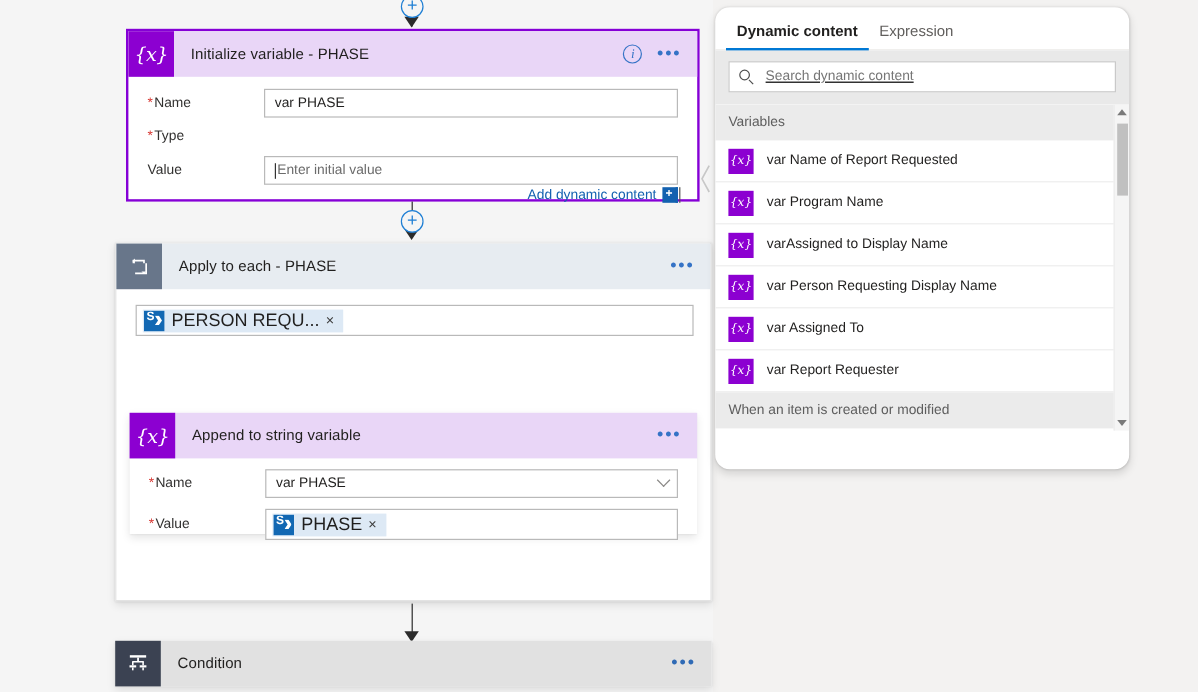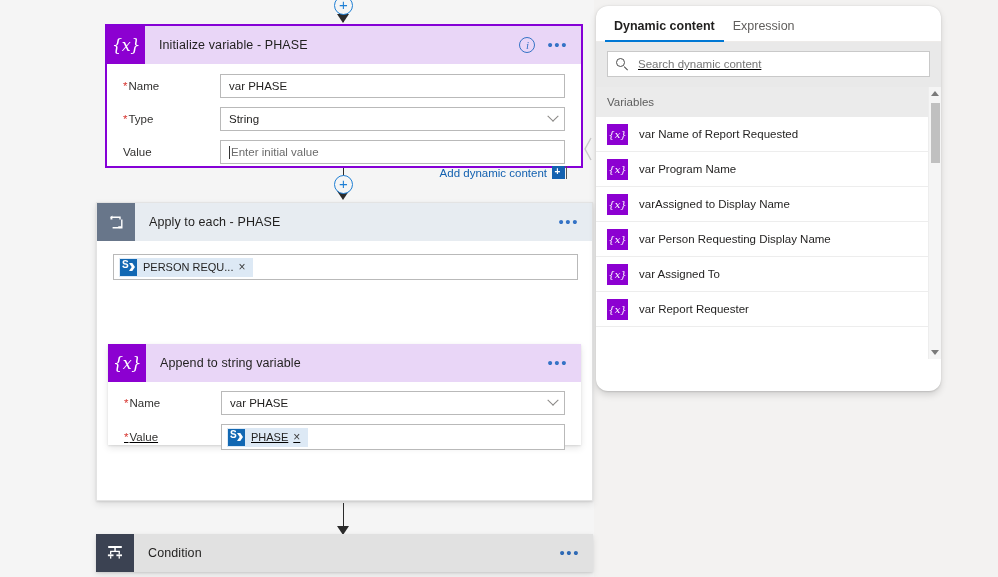--- a/index.html
+++ b/index.html
@@ -97,21 +97,21 @@
   }
   .chip-ico::before {
     content: "S"; position: absolute; left: 2px; top: 0px; color: #fff;
     font-size: 10px; font-weight: 700; font-family: "Liberation Sans", sans-serif;
   }
   .chip-ico::after {
     content: ""; position: absolute; right: 2px; top: 4.5px; width: 6px; height: 8px;
     background: #fff; border-radius: 0 40% 40% 0;
     clip-path: polygon(0 0,55% 0,100% 50%,55% 100%,0 100%,45% 50%);
   }
-  .chip-label { font-size: 11px; color: #201f1e; padding-right: 5px; }
+  .chip-label { font-size: 15px; color: #201f1e; padding-right: 5px; }
   .chip-x { font-size: 12px; color: #3c3c3c; padding-right: 8px; cursor: pointer; }
 
   
   .scope {
     position: absolute; background: #fff; border: 1px solid #e3e3e3;
     box-shadow: 0 .6px 1.8px rgba(0,0,0,.10), 0 3px 7px rgba(0,0,0,.10);
   }
   .scope-head { display: flex; align-items: center; height: 38px; background: #e7ecf1; }
   .scope-body { position: relative; }
   .scope-field { display: flex; align-items: flex-start; padding: 13px 14px 0 16px; }
@@ -202,26 +202,20 @@
 
         <div class="field">
           <div class="field-label"><span class="req">*</span><span>Name</span></div>
           <div class="ctrl">
             <span>var PHASE</span>
           </div>
         </div>
 
         <div class="field">
           <div class="field-label"><span class="req">*</span><span>Type</span></div>
-          <div class="ctrl">
-            <span>String</span>
-            <span class="caret-wrap">
-                <span class="caret"></span>
-              </span>
-          </div>
         </div>
 
         <div class="field" style="margin-bottom:2px;">
           <div class="field-label"><span>Value</span></div>
           <div class="ctrl">
             <span class="cursor-bar"></span>
             <span class="placeholder">Enter initial value</span>
           </div>
         </div>
 
@@ -276,21 +270,21 @@
           <div class="card-body" style="padding:9px 16px 10px 16px;">
             <div class="field">
               <div class="field-label"><span class="req">*</span><span>Name</span></div>
               <div class="ctrl">
                 <span>var PHASE</span>
                 <span class="caret-wrap">
                     <span class="caret"></span>
                   </span>
               </div>
             </div>
-            <div class="field" style="margin-bottom:12px;text-decoration:underline;">
+            <div class="field" style="margin-bottom:12px;">
               <div class="field-label"><span class="req">*</span><span>Value</span></div>
               <div class="ctrl tall" style="height:26px;">
                 <span class="chip">
                   <span class="chip-ico"></span>
                   <span class="chip-label">PHASE</span>
                   <span class="chip-x">×</span>
                 </span>
               </div>
             </div>
           </div>
@@ -382,20 +376,21 @@
           </span>
         <span class="item-label">var Assigned To</span>
       </div>
       <div class="item">
         <span class="item-ico var">
             <span>{x}</span>
           </span>
         <span class="item-label">var Report Requester</span>
       </div>
 
+      <div class="group-head">When an item is created or modified</div>
 
       <div class="item">
         
         
       </div>
 
       <div class="pscroll">
         <div class="arw up">
             <span class="tri-up"></span>
           </div>

